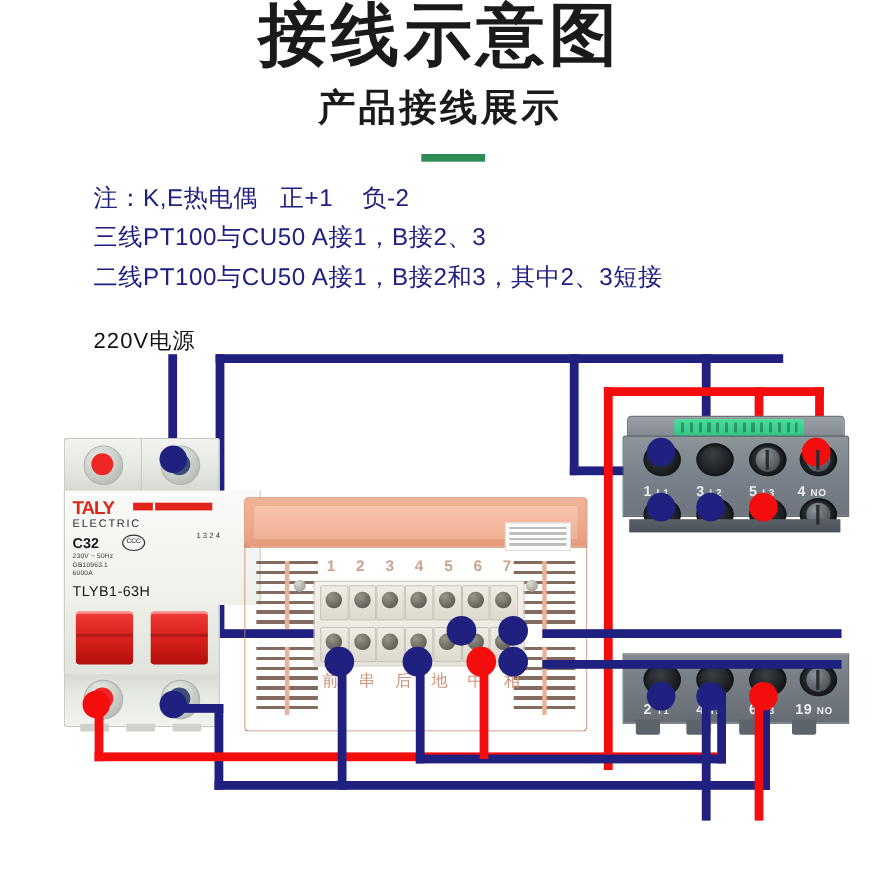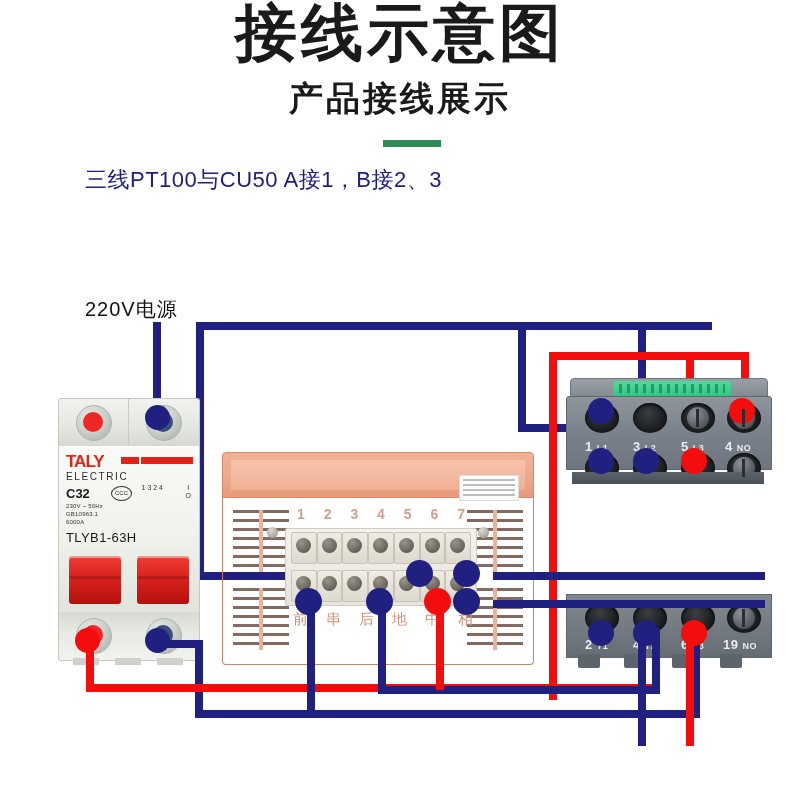--- a/index.html
+++ b/index.html
@@ -60,21 +60,21 @@
     border:1px solid #b0b4ae;
   }
   .brk-term i{
     position:absolute;left:6px;top:6px;width:20px;height:20px;border-radius:50%;
     background:#3b4d7a;
   }
   .brk-term.red i{background:#ef2626;}
   .brk-body{
     position:absolute;left:0;top:48px;width:140px;height:104px;
     background:linear-gradient(180deg,#fafbf8 0%,#eef0ea 100%);
-    border:1px solid #c6c9c2;border-top:none;border-bottom:none;
+    border:1px solid #c6c9c2;border-top:none;border-bottom:none;padding-left:37px;
   }
   .brand{
     position:absolute;left:7px;top:6px;font-size:17px;font-weight:800;
     color:#e2231a;letter-spacing:-1px;font-family:"Liberation Sans",sans-serif;
   }
   .brand-bar{position:absolute;left:62px;top:11px;width:72px;height:7px;background:#e2231a;}
   .brand-bar:after{content:"";position:absolute;left:18px;top:0;width:2px;height:7px;background:#fff;}
   .sub-brand{
     position:absolute;left:7px;top:25px;font-size:10px;letter-spacing:1.6px;color:#2a2a2a;
   }
@@ -237,21 +237,23 @@
 </head>
 <body>
 
 <div class="stage">
 
   <div class="title">接线示意图</div>
   <div class="subtitle">产品接线展示</div>
   <div class="rule"></div>
 
   <div class="notes">
+    <div class="note-line">注：K,E热电偶   正+1    负-2</div>
     <div class="note-line">三线PT100与CU50 A接1，B接2、3</div>
+    <div class="note-line">二线PT100与CU50 A接1，B接2和3，其中2、3短接</div>
   </div>
 
   <div class="lbl" style="left:85px;top:296px;font-size:20px;">220V电源</div>
 
   <div class="w" style="left:153px;top:322px;width:8px;height:90px;"></div>
 
   <div class="w" style="left:196px;top:322px;width:516px;height:8px;"></div>
 
   <div class="w" style="left:196px;top:322px;width:8px;height:258px;"></div>
 

